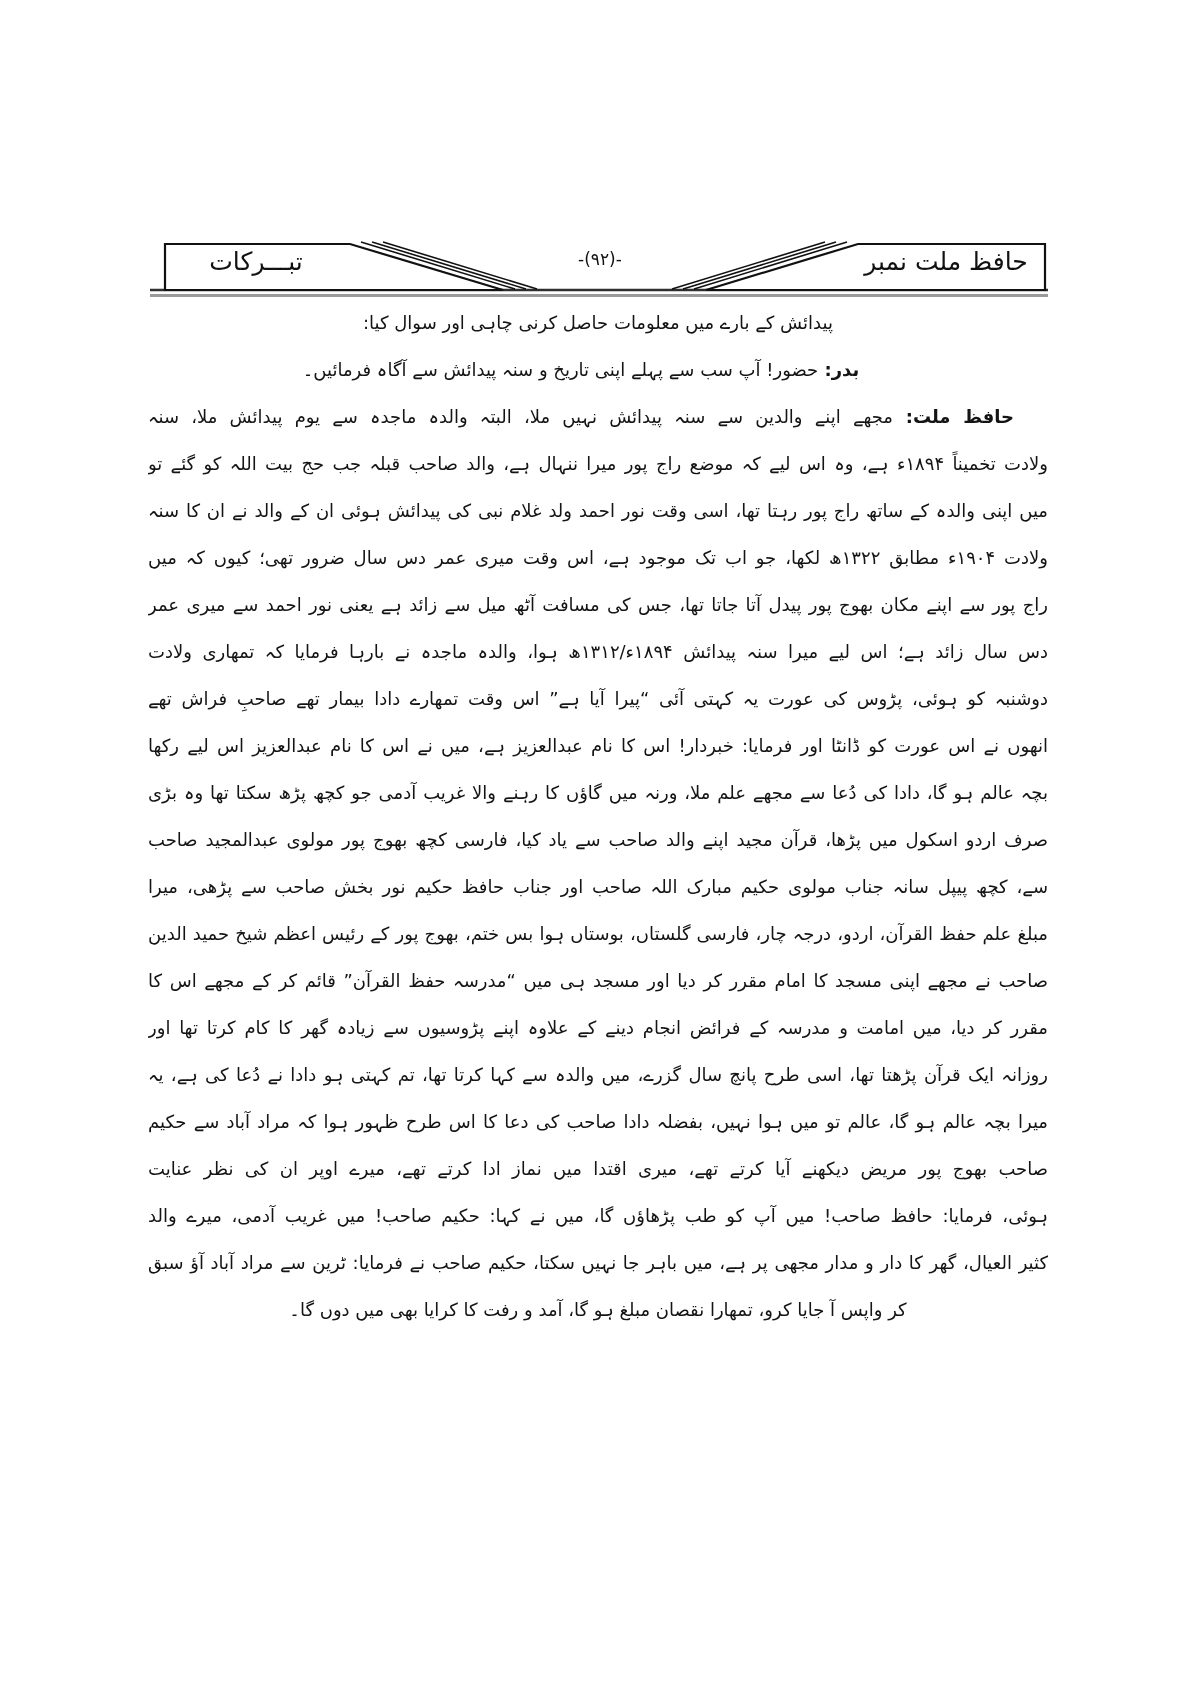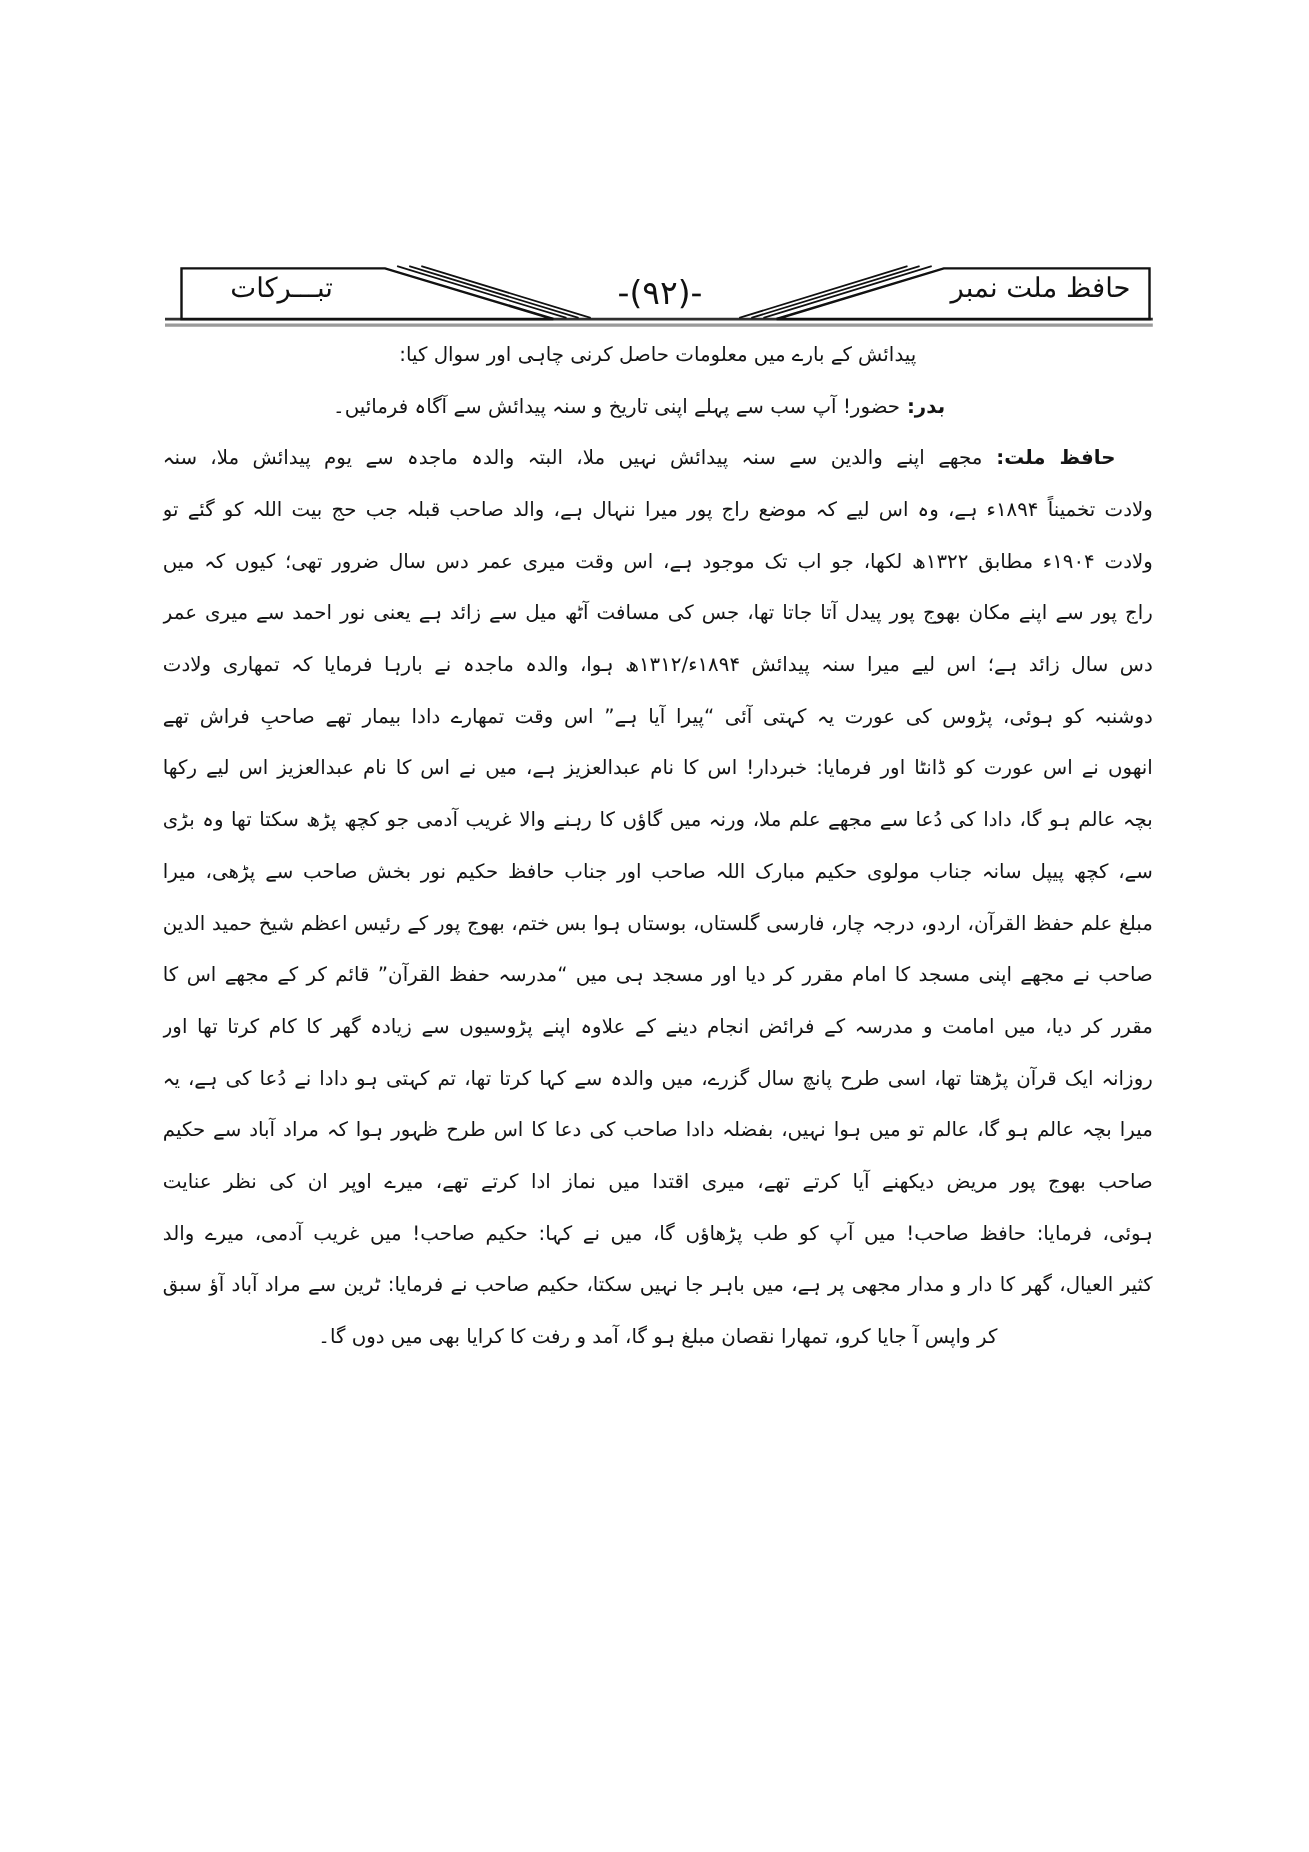--- a/index.html
+++ b/index.html
@@ -20,21 +20,21 @@
     direction:rtl;
     text-align:center;
     font-size:25px;
     color:#111;
     white-space:nowrap;
   }
   .hdr-left-label{left:172px;top:247px;width:168px;}
   .hdr-right-label{left:852px;top:247px;width:188px;}
   .hdr-pagenum{
     position:absolute;left:535px;top:249px;width:130px;
-    text-align:center;font-size:30px;letter-spacing:1px;color:#111;
+    text-align:center;font-size:17px;letter-spacing:1px;color:#111;
     direction:ltr;
   }
   
   .body-text{
     position:absolute;
     left:148px;top:299px;width:900px;
     direction:rtl;
     font-size:18px;
   }
   .line{
@@ -72,26 +72,28 @@
 
   <div class="hdr-pagenum">-(۹۲)-</div>
 
   <div class="hdr-label hdr-right-label">حافظ ملت نمبر</div>
 
   <div class="body-text" id="body-text" lang="ur" dir="rtl">
       <div class="line r">پیدائش کے بارے میں معلومات حاصل کرنی چاہی اور سوال کیا:</div>
       <div class="line r indent"><b>بدر: </b>حضور! آپ سب سے پہلے اپنی تاریخ و سنہ پیدائش سے آگاہ فرمائیں۔</div>
       <div class="line j indent"><b>حافظ ملت: </b>مجھے اپنے والدین سے سنہ پیدائش نہیں ملا، البتہ والدہ ماجدہ سے یوم پیدائش ملا، سنہ</div>
       <div class="line j">ولادت تخمیناً ۱۸۹۴ء ہے، وہ اس لیے کہ موضع راج پور میرا ننہال ہے، والد صاحب قبلہ جب حج بیت اللہ کو گئے تو</div>
+      <div class="line j">میں اپنی والدہ کے ساتھ راج پور رہتا تھا، اسی وقت نور احمد ولد غلام نبی کی پیدائش ہوئی ان کے والد نے ان کا سنہ</div>
       <div class="line j">ولادت ۱۹۰۴ء مطابق ۱۳۲۲ھ لکھا، جو اب تک موجود ہے، اس وقت میری عمر دس سال ضرور تھی؛ کیوں کہ میں</div>
       <div class="line j">راج پور سے اپنے مکان بھوج پور پیدل آتا جاتا تھا، جس کی مسافت آٹھ میل سے زائد ہے یعنی نور احمد سے میری عمر</div>
       <div class="line j">دس سال زائد ہے؛ اس لیے میرا سنہ پیدائش ۱۸۹۴ء/۱۳۱۲ھ ہوا، والدہ ماجدہ نے بارہا فرمایا کہ تمھاری ولادت</div>
       <div class="line j">دوشنبہ کو ہوئی، پڑوس کی عورت یہ کہتی آئی “پیرا آیا ہے” اس وقت تمھارے دادا بیمار تھے صاحبِ فراش تھے</div>
       <div class="line j">انھوں نے اس عورت کو ڈانٹا اور فرمایا: خبردار! اس کا نام عبدالعزیز ہے، میں نے اس کا نام عبدالعزیز اس لیے رکھا</div>
       <div class="line j">بچہ عالم ہو گا، دادا کی دُعا سے مجھے علم ملا، ورنہ میں گاؤں کا رہنے والا غریب آدمی جو کچھ پڑھ سکتا تھا وہ بڑی محنت سے</div>
+      <div class="line j">صرف اردو اسکول میں پڑھا، قرآن مجید اپنے والد صاحب سے یاد کیا، فارسی کچھ بھوج پور مولوی عبدالمجید صاحب</div>
       <div class="line j">سے، کچھ پیپل سانہ جناب مولوی حکیم مبارک اللہ صاحب اور جناب حافظ حکیم نور بخش صاحب سے پڑھی، میرا</div>
       <div class="line j">مبلغ علم حفظ القرآن، اردو، درجہ چار، فارسی گلستاں، بوستاں ہوا بس ختم، بھوج پور کے رئیس اعظم شیخ حمید الدین</div>
       <div class="line j">صاحب نے مجھے اپنی مسجد کا امام مقرر کر دیا اور مسجد ہی میں “مدرسہ حفظ القرآن” قائم کر کے مجھے اس کا مدرس</div>
       <div class="line j">مقرر کر دیا، میں امامت و مدرسہ کے فرائض انجام دینے کے علاوہ اپنے پڑوسیوں سے زیادہ گھر کا کام کرتا تھا اور</div>
       <div class="line j">روزانہ ایک قرآن پڑھتا تھا، اسی طرح پانچ سال گزرے، میں والدہ سے کہا کرتا تھا، تم کہتی ہو دادا نے دُعا کی ہے، یہ</div>
       <div class="line j">میرا بچہ عالم ہو گا، عالم تو میں ہوا نہیں، بفضلہ دادا صاحب کی دعا کا اس طرح ظہور ہوا کہ مراد آباد سے حکیم محمد شریف</div>
       <div class="line j">صاحب بھوج پور مریض دیکھنے آیا کرتے تھے، میری اقتدا میں نماز ادا کرتے تھے، میرے اوپر ان کی نظر عنایت</div>
       <div class="line j">ہوئی، فرمایا: حافظ صاحب! میں آپ کو طب پڑھاؤں گا، میں نے کہا: حکیم صاحب! میں غریب آدمی، میرے والد</div>
       <div class="line j">کثیر العیال، گھر کا دار و مدار مجھی پر ہے، میں باہر جا نہیں سکتا، حکیم صاحب نے فرمایا: ٹرین سے مراد آباد آؤ سبق پڑھ</div>
       <div class="line r">کر واپس آ جایا کرو، تمھارا نقصان مبلغ ہو گا، آمد و رفت کا کرایا بھی میں دوں گا۔</div>

